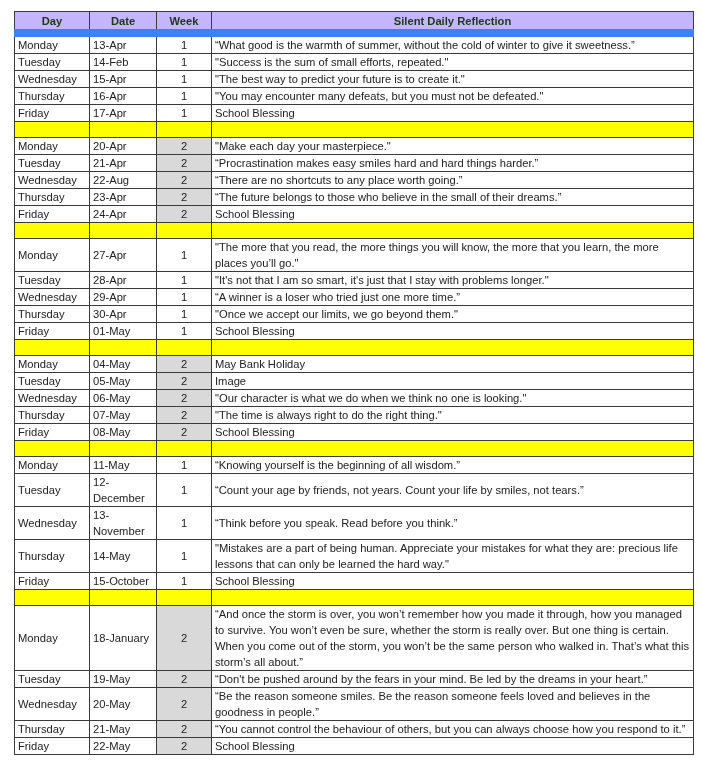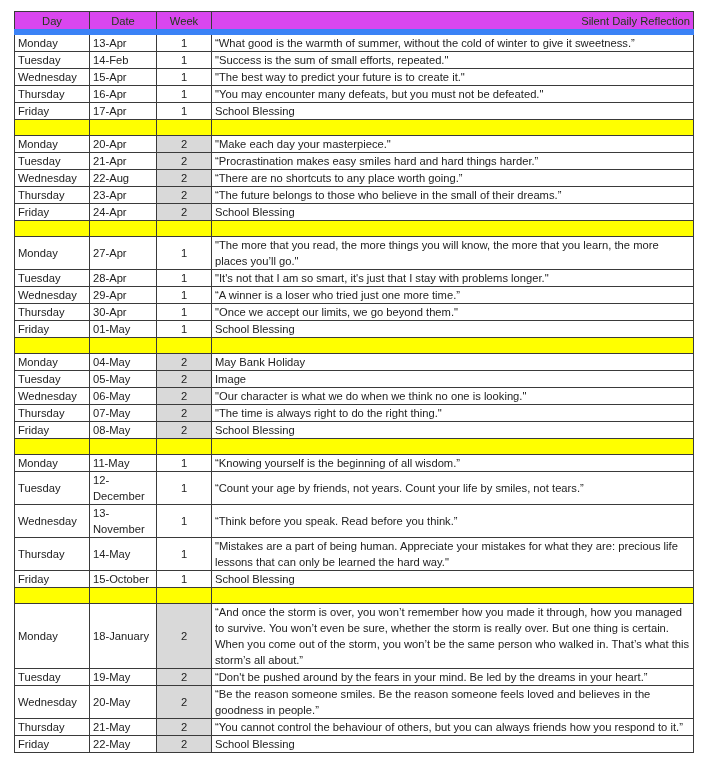--- a/index.html
+++ b/index.html
@@ -6,23 +6,23 @@
   body { width: 701px; height: 764px; position: relative; overflow: hidden;
          font-family: "Liberation Sans", sans-serif; color: #222; }
   table.sheet { position: absolute; left: 14px; top: 11px; border-collapse: collapse;
                 table-layout: fixed; width: 679px; font-size: 11.2px; }
   table.sheet col.c-day { width: 75px; }
   table.sheet col.c-date { width: 67px; }
   table.sheet col.c-week { width: 55px; }
   table.sheet col.c-refl { width: 482px; }
   table.sheet th, table.sheet td { border: 1px solid #3a3a3a; padding: 0 3px;
        line-height: 16px; vertical-align: middle; white-space: normal; overflow: hidden; }
-  table.sheet th { background: #d946ef; color: #1b3a12; font-weight: normal; height: 17px;
-                   border-bottom: 6px solid #3b82f6; }
-  table.sheet th.th-refl { text-align: right; }
+  table.sheet th { background: #c4b5fd; color: #1b3a12; font-weight: bold; height: 17px;
+                   border-bottom: 8px solid #3b82f6; }
+  table.sheet th.th-refl { text-align: center; }
   td.week { text-align: center; }
   tr.w2 td.week { background: #d9d9d9; }
   tr.sep td { background: #ffff00; height: 15px; padding: 0; }
   td.refl { padding-left: 3px; line-height: 17px; }
   tr.data td { height: 16px; }
 </style>
 </head>
 <body>
 
 <table class="sheet">
@@ -236,21 +236,21 @@
       <tr class="data w2">
         <td>Wednesday</td>
         <td>20-May</td>
         <td class="week">2</td>
         <td class="refl">“Be the reason someone smiles. Be the reason someone feels loved and believes in the goodness in people.”</td>
       </tr>
       <tr class="data w2">
         <td>Thursday</td>
         <td>21-May</td>
         <td class="week">2</td>
-        <td class="refl">“You cannot control the behaviour of others, but you can always friends how you respond to it.”</td>
+        <td class="refl">“You cannot control the behaviour of others, but you can always choose how you respond to it.”</td>
       </tr>
       <tr class="data w2">
         <td>Friday</td>
         <td>22-May</td>
         <td class="week">2</td>
         <td class="refl">School Blessing</td>
       </tr>
     </tbody>
 </table>
 

